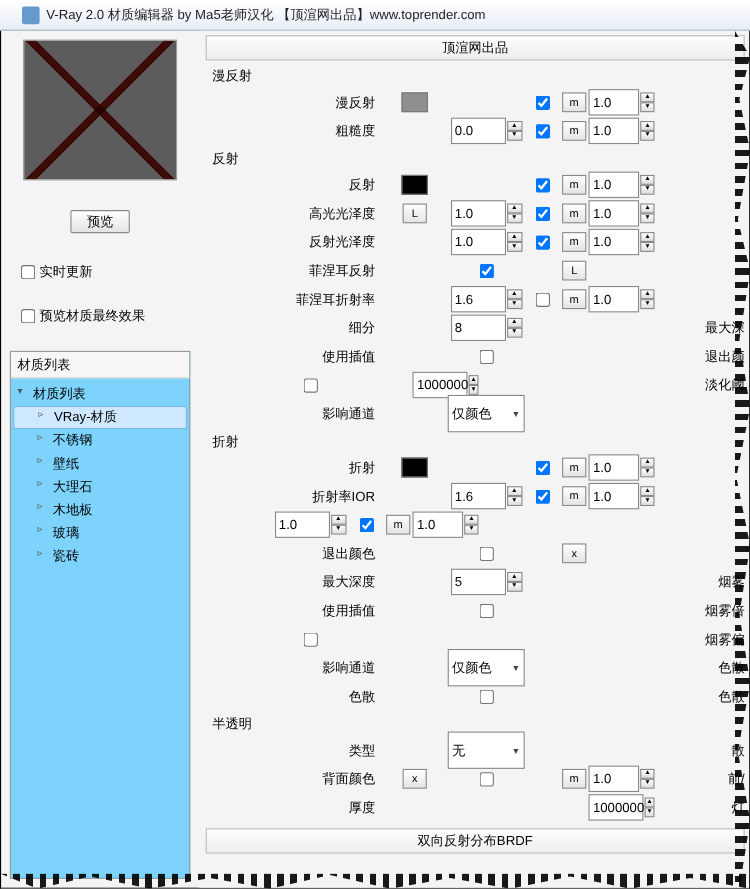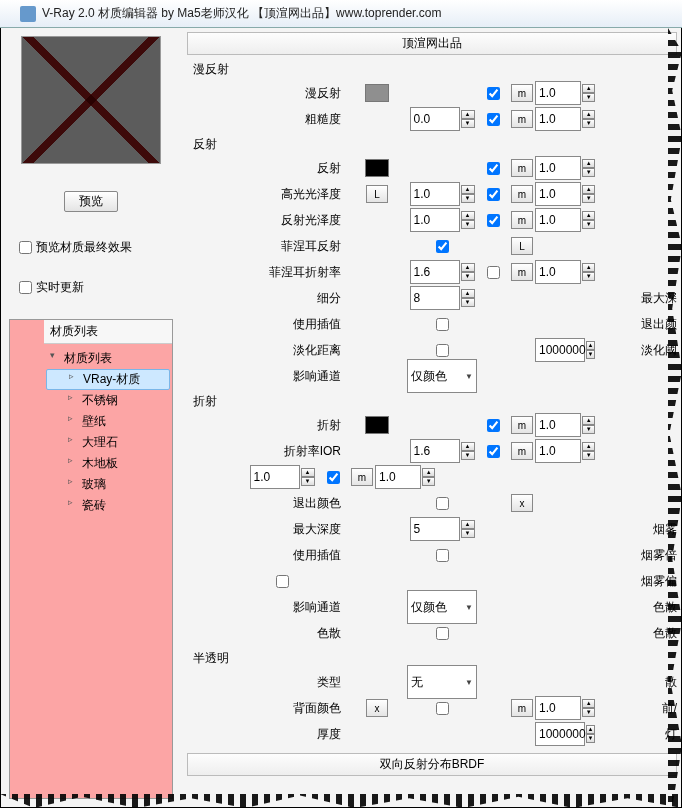--- a/index.html
+++ b/index.html
@@ -10,21 +10,21 @@
 .titlebar .title { color: #222; }
 
 .main { display: flex; height: calc(100% - 28px); border: 1px solid #000; border-top: none; background:#f4f4f4; }
 
 .left { width: 180px; padding: 8px; display: flex; flex-direction: column; gap: 23px; }
 .preview-swatch { width: 140px; height: 128px; margin: 0 auto; background: linear-gradient(135deg,#999 0 48%,#611 48% 52%,#999 52%), linear-gradient(45deg,#999 0 48%,#611 48% 52%,#999 52%); background-blend-mode: multiply; border: 1px solid #999; }
 .preview-btn { display:block; margin:4px auto; padding:1px 14px; border:1px solid #888; background:linear-gradient(#fff,#e4e4e4); border-radius:2px; }
 .chk-row { display:flex; align-items:center; gap:4px; margin-left:10px; }
 .chk-row input { width:13px; height:13px; }
 
-.matlist-box { border:1px solid #999; background:#fca5a5; flex:1; display:flex; flex-direction:column;padding-left:34px; }
+.matlist-box { border:1px solid #999; background:#7dd3fc; flex:1; display:flex; flex-direction:column; }
 .matlist-title { padding:3px 6px; border-bottom:1px solid #ccc; background:#f7f7f7; }
 .tree { padding:4px 2px; overflow:auto; flex:1; }
 .tree-item { padding:2px 4px 2px 14px; white-space:nowrap; cursor:default; position:relative; }
 .tree-item.level1 { padding-left:18px; }
 .tree-item.level2 { padding-left:36px; }
 .tree-item .caret { position:absolute; left:4px; color:#555; font-size:9px; }
 .tree-item.level2 .caret { left:22px; }
 .tree-item.selected { background:#cde8ff; border:1px solid #7ab6e8; border-radius:2px; padding-top:1px; padding-bottom:1px; }
 
 .right { flex:1; background:#f4f4f4; padding:4px 4px 4px 6px; overflow:hidden; position:relative; }
@@ -70,25 +70,25 @@
   <span class="title">V-Ray 2.0 材质编辑器 by Ma5老师汉化 【顶渲网出品】www.toprender.com</span>
 </div>
 <div class="watermark">顶渲网</div>
 
 <div class="main">
   <div class="left">
     <div class="preview-swatch"></div>
     <button class="preview-btn">预览</button>
     <label class="chk-row">
         <input type="checkbox" style="">
-        <span>预览材质最终效果</span>
+        <span>实时更新</span>
       </label>
     <label class="chk-row">
         <input type="checkbox" style="">
-        <span>实时更新</span>
+        <span>预览材质最终效果</span>
       </label>
 
     <div class="matlist-box">
       <div class="matlist-title">材质列表</div>
       <div class="tree">
         <div class="tree-item level1"><span class="caret">▾</span><span>材质列表</span></div>
         <div class="tree-item level2 selected"><span class="caret">▹</span><span>VRay-材质</span></div>
         <div class="tree-item level2"><span class="caret">▹</span><span>不锈钢</span></div>
         <div class="tree-item level2"><span class="caret">▹</span><span>壁纸</span></div>
         <div class="tree-item level2"><span class="caret">▹</span><span>大理石</span></div>
@@ -275,21 +275,20 @@
         <div class="c0"></div>
         <div class="c1">
           <input type="checkbox" style="">
         </div>
         <div class="c2"></div>
         <div class="c3"></div>
         <div class="c4"></div>
         <div class="tail">退出颜</div>
       </div>
     <div class="row">
-        <div class="lbl">淡化距离</div>
         <div class="c0"></div>
         <div class="c1">
           <input type="checkbox" style="">
         </div>
         <div class="c2"></div>
         <div class="c3"></div>
         <div class="c4">
           <div class="numbox">1000000</div>
           <div class="spin">
             <div>▲</div>

